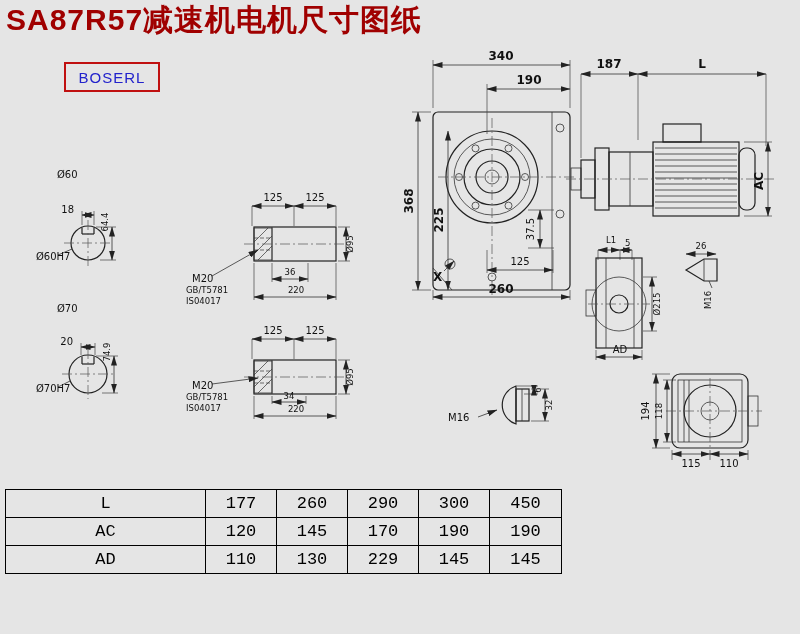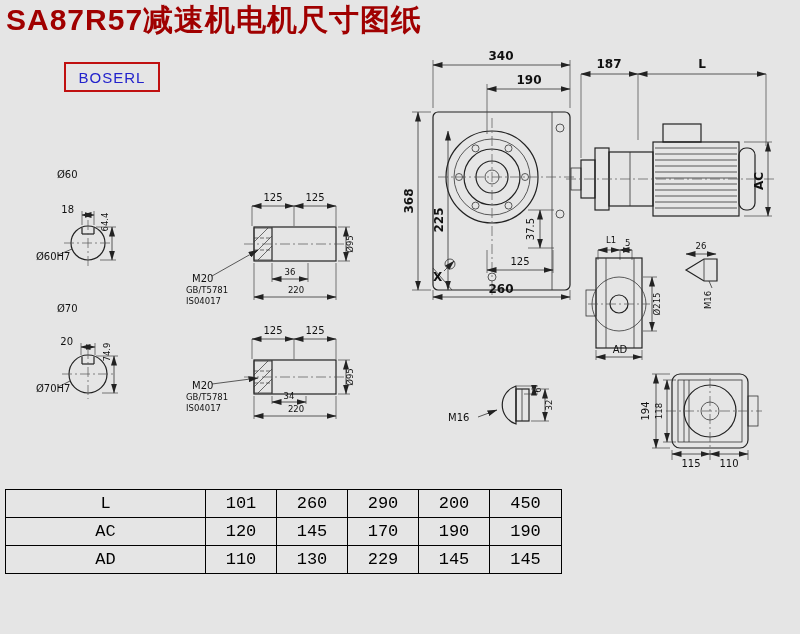--- a/index.html
+++ b/index.html
@@ -336,24 +336,24 @@
       <col style="width:200px">
         <col style="width:71px">
         <col style="width:71px">
       <col style="width:71px">
         <col style="width:71px">
         <col style="width:72px">
     </colgroup>
     <tbody>
       <tr class="drow">
         <td>L</td>
-        <td>101</td>
+        <td>177</td>
         <td>260</td>
         <td>290</td>
-        <td>200</td>
+        <td>300</td>
         <td>450</td>
       </tr>
       <tr class="drow">
         <td>AC</td>
         <td>120</td>
         <td>145</td>
         <td>170</td>
         <td>190</td>
         <td>190</td>
       </tr>

